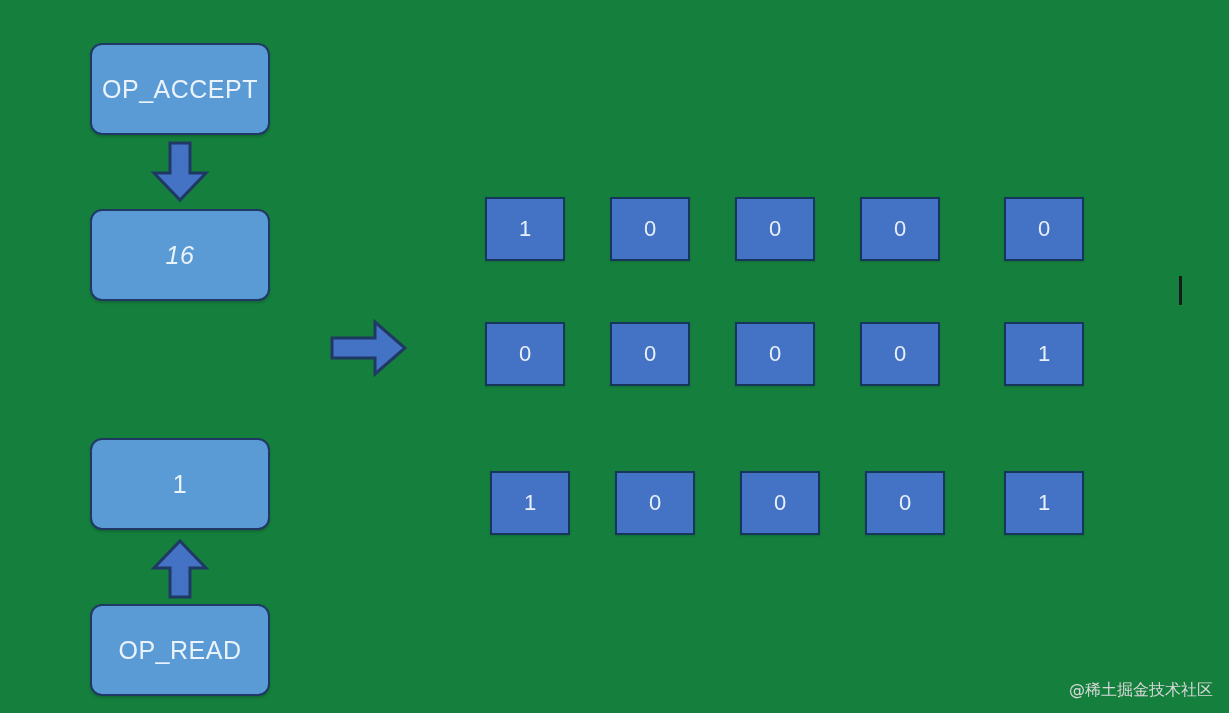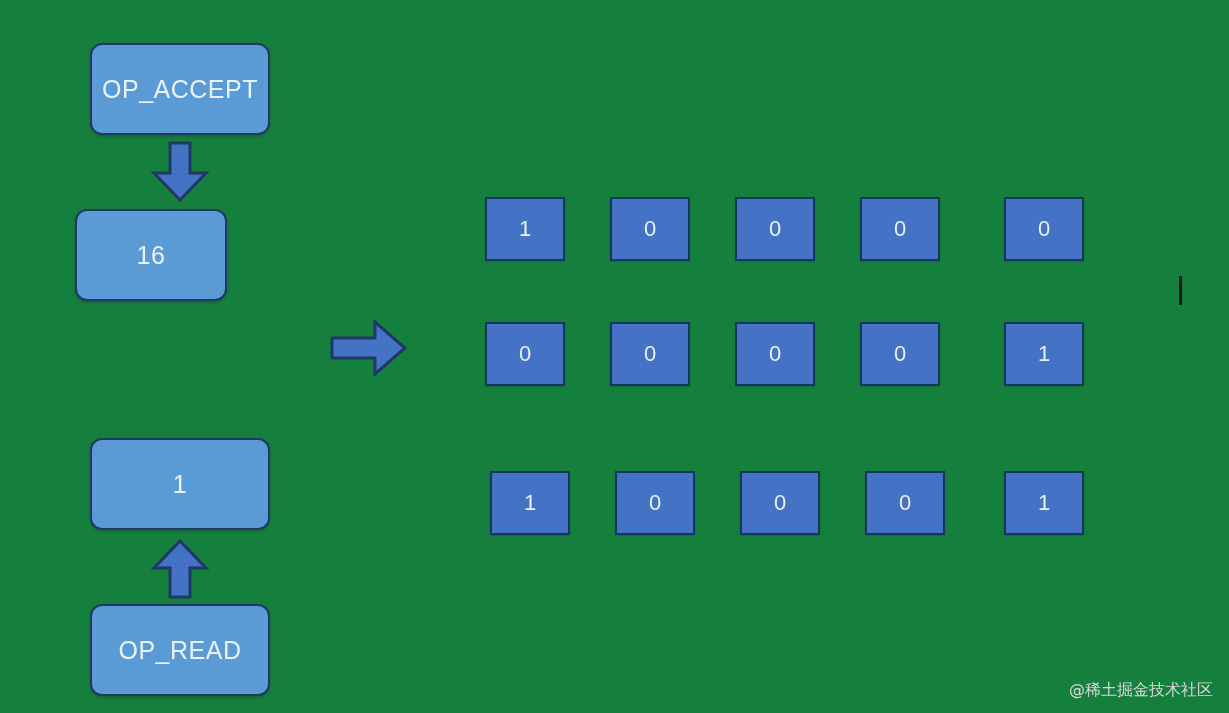--- a/index.html
+++ b/index.html
@@ -28,21 +28,21 @@
     display: flex;
     align-items: center;
     justify-content: center;
     color: #EAF3FB;
     font-size: 25px;
     font-family: "Liberation Sans", sans-serif;
     letter-spacing: 0.5px;
     box-shadow: 0 2px 3px rgba(0,0,0,0.18);
   }
   .rbox-accept { left: 90px;  top: 43px;  width: 180px; height: 92px; }
-  .rbox-16     { left: 75px;  top: 209px; width: 152px; height: 92px; }
+  .rbox-16     { left: 90px;  top: 209px; width: 180px; height: 92px; font-style: italic; }
   .rbox-one    { left: 90px;  top: 438px; width: 180px; height: 92px; }
   .rbox-read   { left: 90px;  top: 604px; width: 180px; height: 92px; text-align: right; }
 
   
   .arrow {
     position: absolute;
   }
   .arrow svg { display: block; overflow: visible; }
 
   .arrow-down  { left: 152px; top: 143px; width: 56px;  height: 58px; }

